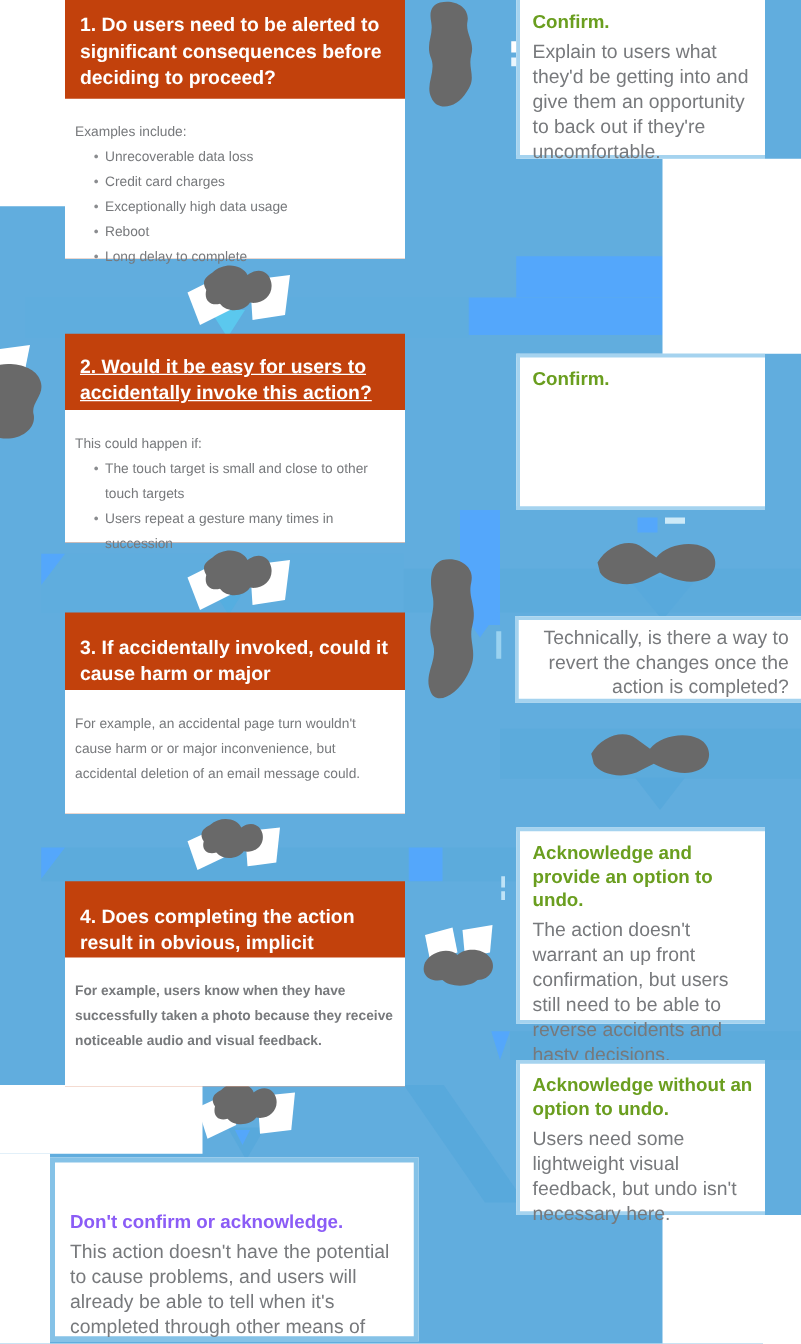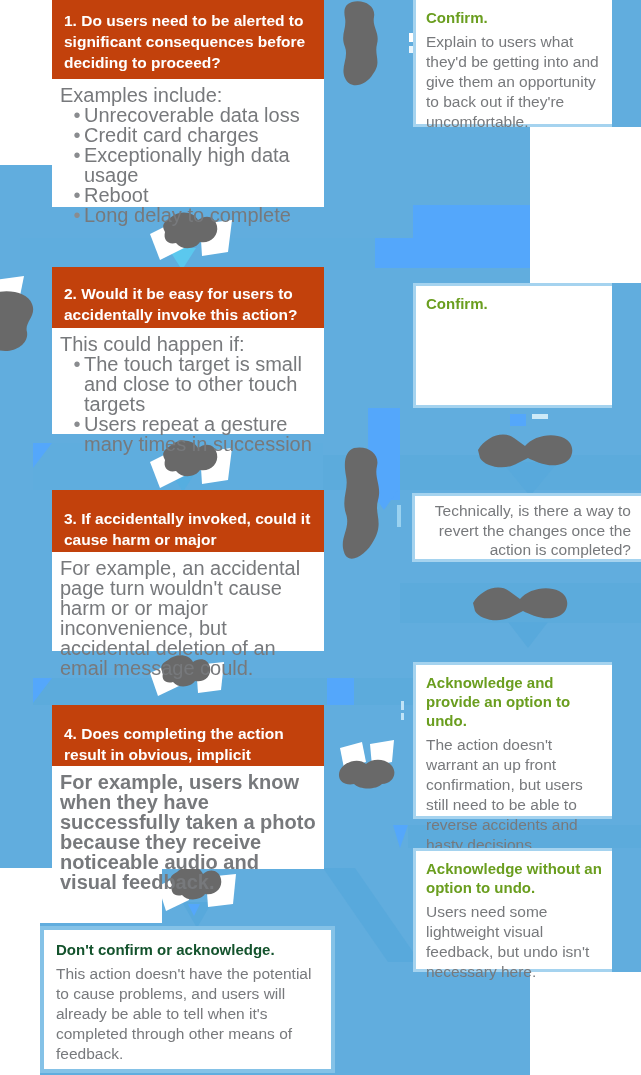--- a/index.html
+++ b/index.html
@@ -16,35 +16,35 @@
   .bright{background:#54A7FB;}
   #svg-overlay{position:absolute;left:0;top:0;z-index:3;pointer-events:none;}
   
   .q-card{position:absolute;left:52px;width:272px;background:#c2410c;z-index:4;}
   .q-title{
     color:#ffffff;font-weight:bold;font-size:15.5px;line-height:21px;
     padding:0 12px;margin:0;
   }
   .q-body{
     position:absolute;left:0;right:0;bottom:0;background:#ffffff;
-    color:#77797C;font-size:20px;line-height:20px;padding:6px 8px;
+    color:#77797C;font-size:11px;line-height:20px;padding:17px 8px;
     box-sizing:border-box;
   }
   .bullet{display:flex;}
   .bullet .dot{width:14px;text-align:center;flex:0 0 14px;margin-left:10px;color:#8a8c8f;}
   .bullet .bl-text{flex:1;}
   
   .o-card{
     position:absolute;left:413px;width:199px;background:#ffffff;z-index:4;
     box-sizing:border-box;border:3px solid #A5D3EF;padding:8px 10px;
     color:#77797C;font-size:15.5px;line-height:20px;
   }
   .o-title{font-weight:bold;font-size:15px;line-height:19px;margin:0 0 5px 0;}
   .o-title.green{color:#6A9E1F;}
-  .o-title.red{color:#14532d;}
+  .o-title.red{color:#8b5cf6;margin-top:28px;}
   
   #o6{left:40px;width:295px;border:4px solid #85C2E7;padding:10px 12px;}
 </style>
 </head>
 <body>
 
 <div id="canvas">
 
   <div class="dec stripe-light" style="left:20px;top:238px;width:355px;height:32px;"></div>
   <div class="dec bright" style="left:375px;top:238px;width:155px;height:30px;"></div>
@@ -158,21 +158,21 @@
           <span class="bl-text">Reboot</span>
         </div>
       <div class="bullet">
           <span class="dot">•</span>
           <span class="bl-text">Long delay to complete</span>
         </div>
     </div>
   </div>
 
   <div class="q-card" style="top:267px;height:167px;">
-    <p class="q-title" style="padding-top:16px;">2. Would it be easy for users to accidentally invoke this action?</p>
+    <p class="q-title" style="padding-top:16px;text-decoration:underline;">2. Would it be easy for users to accidentally invoke this action?</p>
     <div class="q-body" style="height:106px;">
       <div>This could happen if:</div>
       <div class="bullet">
           <span class="dot">•</span>
           <span class="bl-text">The touch target is small and close to other touch targets</span>
         </div>
       <div class="bullet">
           <span class="dot">•</span>
           <span class="bl-text">Users repeat a gesture many times in succession</span>
         </div>

